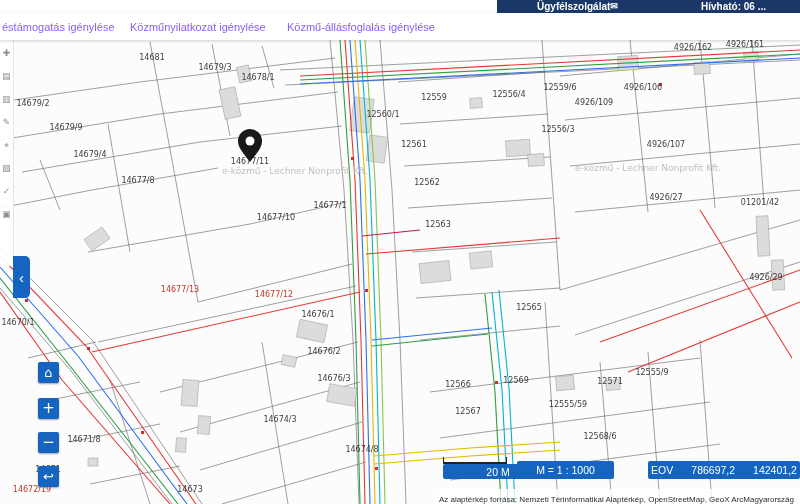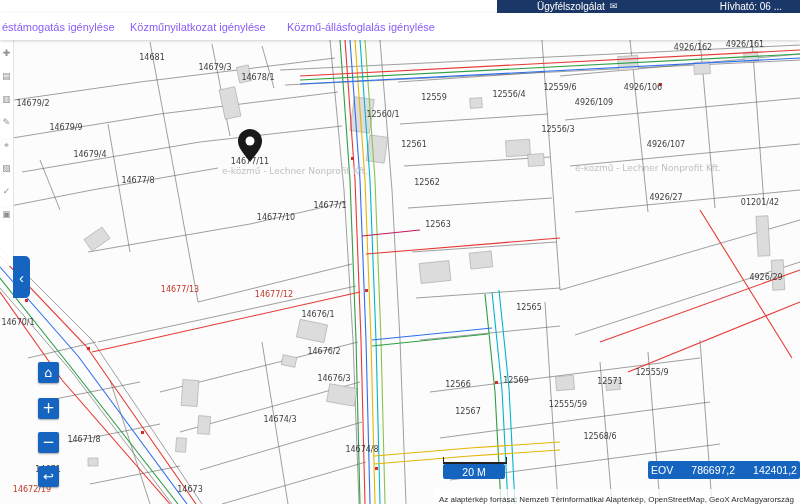--- a/index.html
+++ b/index.html
@@ -3,24 +3,24 @@
 <meta charset="utf-8">
 <style>
   html,body{margin:0;padding:0;background:#fff;}
   .screen{position:relative;width:800px;height:504px;overflow:hidden;
           font-family:"Liberation Sans",sans-serif;background:#fff;}
 
   
   .topbar-blue{position:absolute;top:0;left:497px;right:0;height:13px;
                background:#1b3768;display:flex;align-items:flex-end;
                color:#fff;font-size:10px;overflow:hidden;z-index:30;}
-  .topbar-item{display:flex;align-items:center;gap:5px;white-space:nowrap;
-               line-height:13px;}
+  .topbar-item{display:flex;align-items:center;white-space:nowrap;
+               line-height:13px;font-weight:bold;}
   .cs-item{margin-left:40px;cursor:pointer;}
-  .phone-item{margin-left:auto;margin-right:18px;}
+  .phone-item{margin-left:auto;margin-right:34px;}
   .mini-icon{font-size:9px;line-height:13px;}
 
   
   .tabbar{position:absolute;top:13px;left:0;right:0;height:27px;background:#fff;
           box-shadow:0 1px 3px rgba(0,0,0,.18);z-index:25;}
   .tab{position:absolute;top:0;height:27px;display:flex;align-items:center;
        color:#8b5cf6;font-size:11px;text-decoration:none;cursor:pointer;
        white-space:nowrap;}
   .tab1{left:2px;} .tab2{left:130px;} .tab3{left:287px;}
 
@@ -58,21 +58,21 @@
            justify-content:center;cursor:pointer;box-shadow:0 1px 2px rgba(0,0,0,.35);
            font-size:13px;line-height:1;padding:0;z-index:10;
            font-family:"DejaVu Sans",sans-serif;}
   .btn-home{top:322px;} .btn-zin{top:358px;font-size:15px;}
   .btn-zout{top:392px;font-size:15px;} .btn-back{top:426px;}
 
   
   .blue-box{position:absolute;background:#1565c0;color:#fff;border-radius:2px;
             display:flex;align-items:center;justify-content:center;
             font-size:10.5px;z-index:10;white-space:pre;}
-  .scale-box{left:443px;top:424px;width:62px;height:15px;}
+  .scale-box{left:443px;top:424px;width:62px;height:15px;padding-left:24px;}
   .scale-line{position:absolute;left:443px;top:417px;width:62px;height:5px;
               border-left:1.5px solid #222;border-right:1.5px solid #222;
               border-bottom:2px solid #222;z-index:10;}
   .ratio-box{left:517px;top:421px;width:97px;height:18px;}
   .coord-box{left:648px;top:421px;width:152px;height:18px;gap:18px;}
 
   
   .attribution{position:absolute;right:0;bottom:0;height:15px;
                background:rgba(255,255,255,.78);color:#2b2b2b;font-size:8px;
                display:flex;align-items:flex-end;padding:0 6px;z-index:10;}
@@ -272,20 +272,23 @@
       <span>−</span>
     </button>
     <button class="map-btn btn-back">
       <span>↩</span>
     </button>
 
     <div class="scale-line"></div>
     <div class="blue-box scale-box">
       <span>20 M</span>
     </div>
+    <div class="blue-box ratio-box">
+      <span>M = 1 : 1000</span>
+    </div>
     <div class="blue-box coord-box">
       <span>EOV</span>
       <span>786697,2</span>
       <span>142401,2</span>
     </div>
 
     <div class="attribution">
       <span>Az alaptérkép forrása: Nemzeti Térinformatikai Alaptérkép, OpenStreetMap, GeoX ArcMagyarország</span>
     </div>
   </div>

